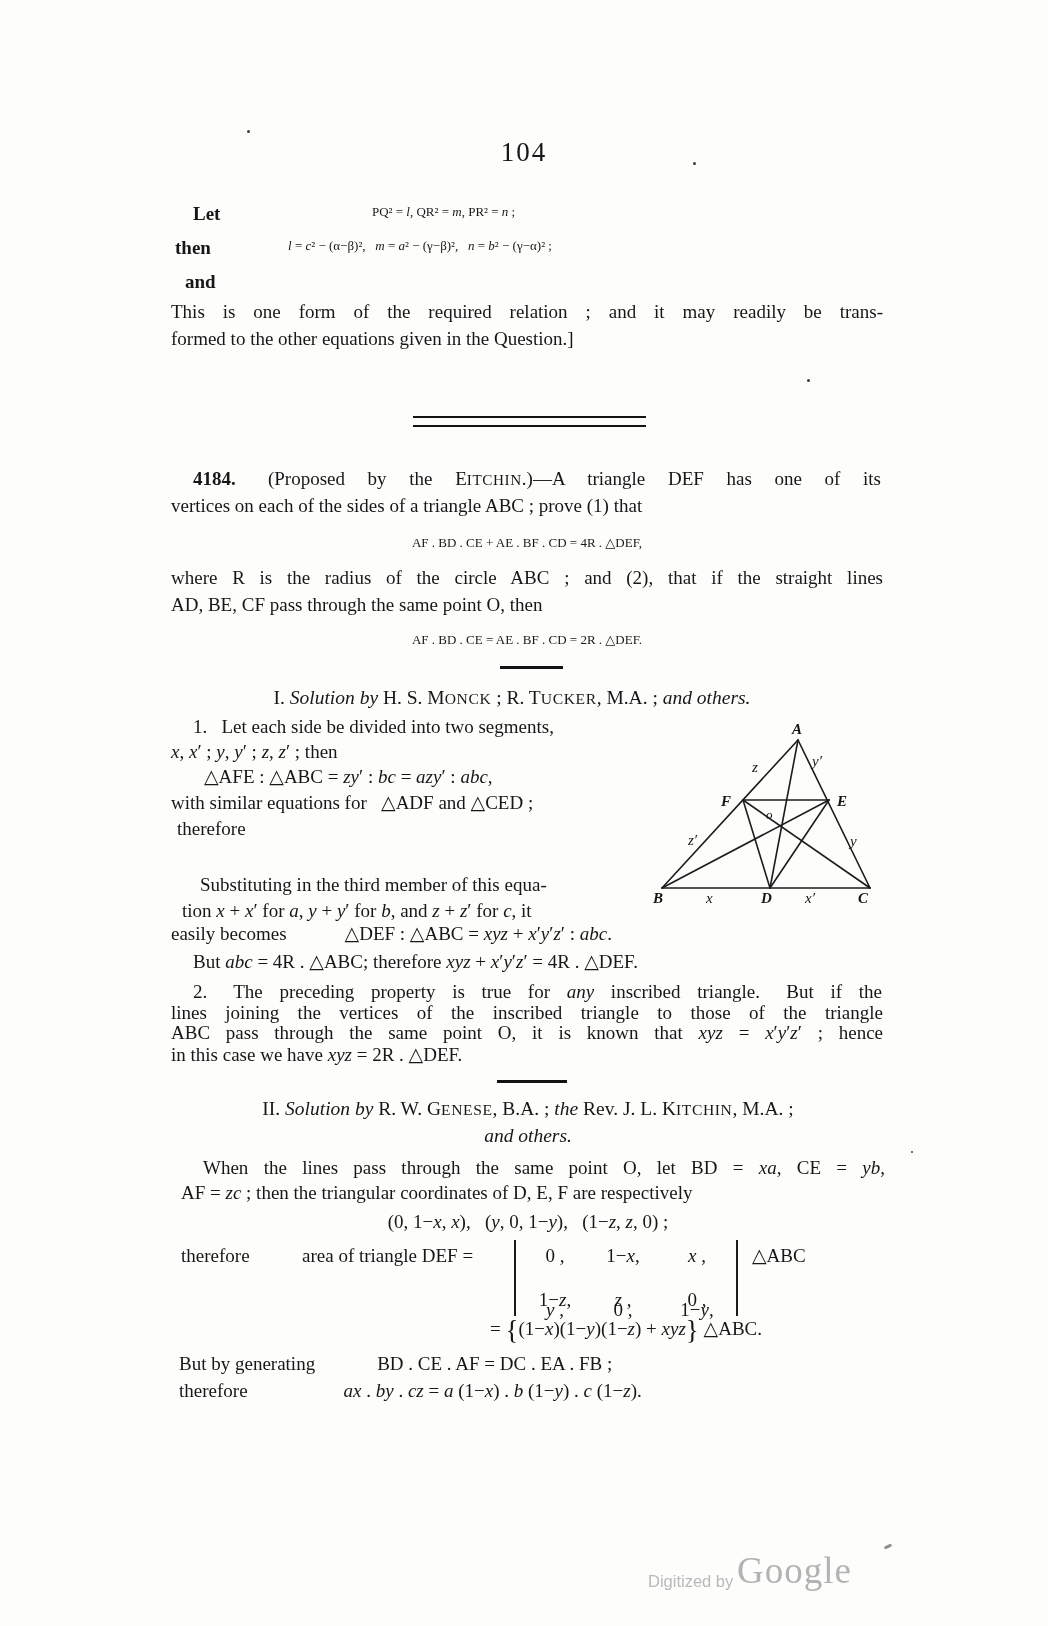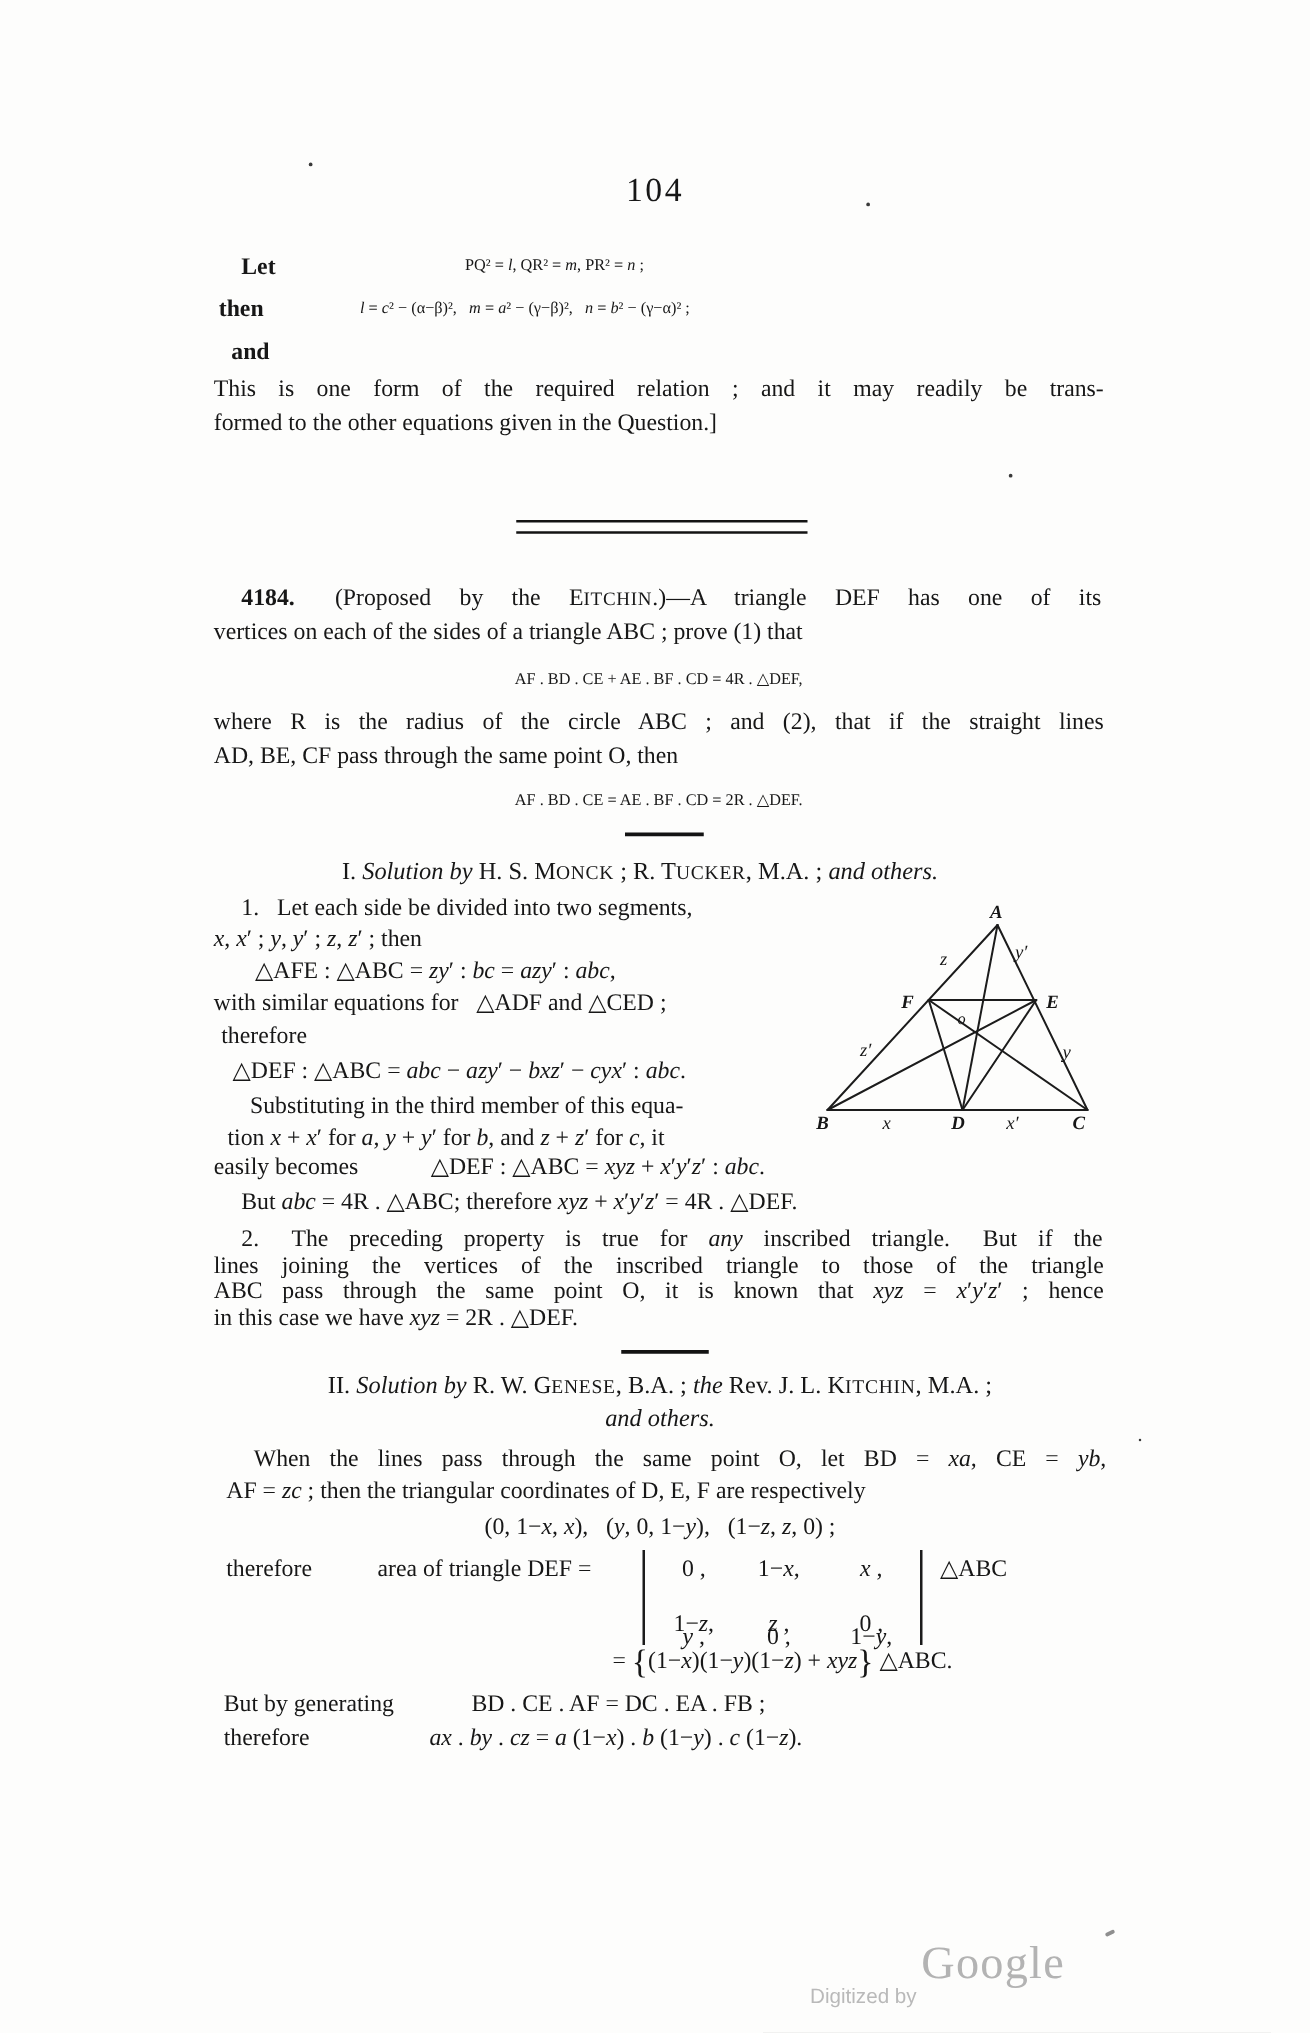--- a/index.html
+++ b/index.html
@@ -67,21 +67,20 @@
   <div class="ln eqline ctr" style="left:171px;top:628px;width:712px;">AF . BD . CE = AE . BF . CD = 2R . △DEF.</div>
 
   <div class="rule" style="left:500px;top:666px;width:63px;height:3.2px;"></div>
 
   <div class="ln hdr ctr" style="left:162px;top:686px;width:700px;">I. <i>Solution by</i> H. S. M<span class="sc">ONCK</span> ; R. T<span class="sc">UCKER</span>, M.A. ; <i>and others.</i></div>
   <div class="ln" style="left:193px;top:715px;">1.  Let each side be divided into two segments,</div>
   <div class="ln" style="left:171px;top:740px;"><i>x</i>, <i>x</i>′ ; <i>y</i>, <i>y</i>′ ; <i>z</i>, <i>z</i>′ ;  then</div>
   <div class="ln" style="left:204px;top:765px;">△AFE : △ABC = <i>zy</i>′ : <i>bc</i> = <i>azy</i>′ : <i>abc</i>,</div>
   <div class="ln" style="left:171px;top:791px;">with similar equations for  △ADF and △CED ;</div>
   <div class="ln" style="left:177px;top:817px;">therefore</div>
-  <div class="ln" style="left:186px;top:845px;">△DEF : △ABC = <i>abc</i> − <i>azy</i>′ − <i>bxz</i>′ − <i>cyx</i>′ : <i>abc</i>.</div>
   <div class="ln" style="left:200px;top:873px;">Substituting in the third member of this equa-</div>
   <div class="ln" style="left:182px;top:899px;">tion <i>x</i> + <i>x</i>′ for <i>a</i>, <i>y</i> + <i>y</i>′ for <i>b</i>, and <i>z</i> + <i>z</i>′ for <i>c</i>, it</div>
   <div class="ln" style="left:171px;top:922px;">
     <span>easily becomes</span><span class="gap55"></span><span>△DEF : △ABC = <i>xyz</i> + <i>x</i>′<i>y</i>′<i>z</i>′ : <i>abc</i>.</span>
   </div>
   <div class="ln" style="left:193px;top:950px;">But <i>abc</i> = 4R . △ABC;  therefore  <i>xyz</i> + <i>x</i>′<i>y</i>′<i>z</i>′ = 4R . △DEF.</div>
   <div class="ln just" style="left:193px;top:980px;width:689px;">2.  The preceding property is true for <i>any</i> inscribed triangle.  But if the</div>
   <div class="ln just" style="left:171px;top:1001px;width:712px;">lines joining the vertices of the inscribed  triangle  to  those of the triangle</div>
   <div class="ln just" style="left:171px;top:1021px;width:712px;">ABC pass through the same point O, it is known that  <i>xyz</i> = <i>x</i>′<i>y</i>′<i>z</i>′ ; hence</div>
   <div class="ln" style="left:171px;top:1043px;">in this case we have <i>xyz</i> = 2R . △DEF.</div>
@@ -136,16 +135,16 @@
 
   <div class="ln" style="left:490px;top:1317px;">= <span class="brc">{</span>(1−<i>x</i>)(1−<i>y</i>)(1−<i>z</i>) + <i>xyz</i><span class="brc">}</span> △ABC.</div>
 
   <div class="ln" style="left:179px;top:1352px;">
     <span>But by generating</span><span class="gap55" style="width:62px;"></span><span>BD . CE . AF = DC . EA . FB ;</span>
   </div>
   <div class="ln" style="left:179px;top:1379px;">
     <span>therefore</span><span class="gap55" style="width:96px;"></span><span><i>ax</i> . <i>by</i> . <i>cz</i> = <i>a</i> (1−<i>x</i>) . <i>b</i> (1−<i>y</i>) . <i>c</i> (1−<i>z</i>).</span>
   </div>
 
-  <div class="wm-prefix" style="left:648px;top:1572px;margin-top:16px;">Digitized by</div>
+  <div class="wm-prefix" style="left:648px;top:1572px;">Digitized by</div>
   <div class="wm-logo" style="left:737px;top:1549px;">Google</div>
 
 </div>
 
 </body></html>

